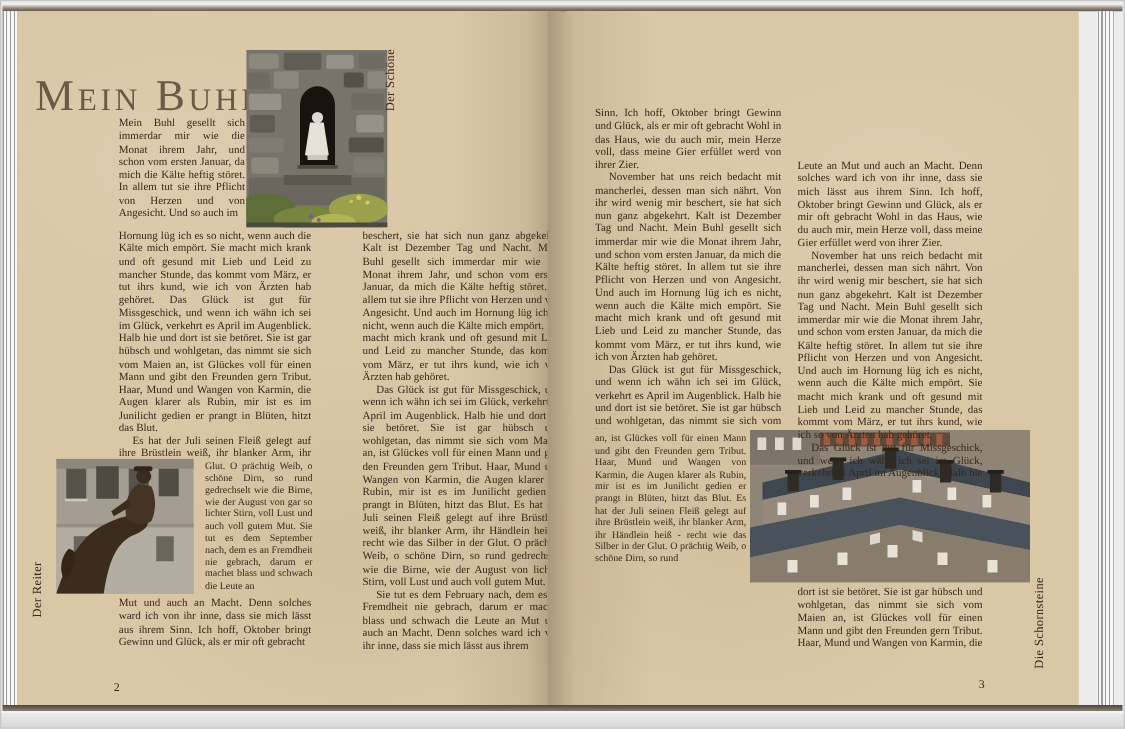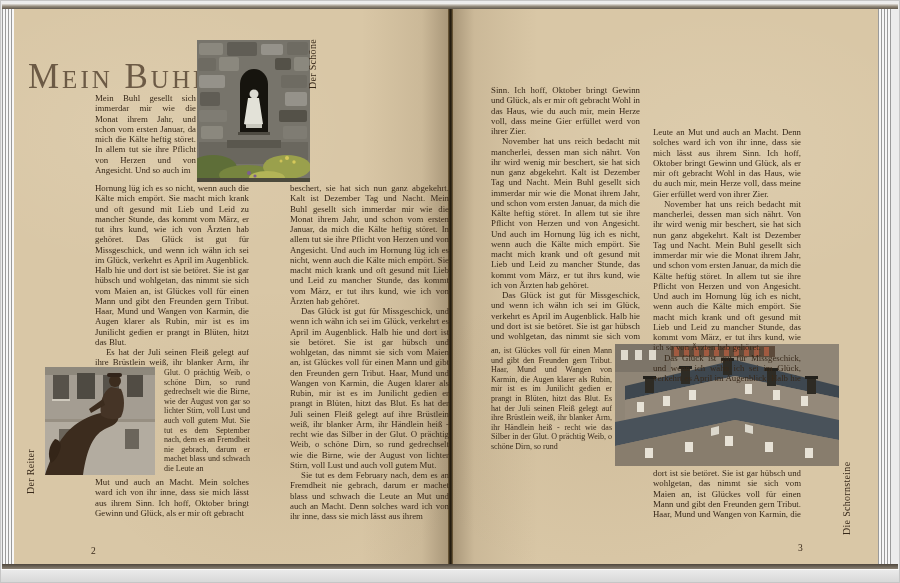--- a/index.html
+++ b/index.html
@@ -22,21 +22,21 @@
     background:repeating-linear-gradient(to left,#9b9b9b 0 1px,#f7f7f7 1px 3px);}
   .spine{position:absolute;left:448px;top:9px;width:5px;height:555px;
     background:linear-gradient(to right,#7a6540,#241c10 40%,#241c10 60%,#7a6540);}
   
   .page{position:absolute;top:9px;height:555px;background-color:#d9c7a6;}
   .page-left{left:14px;width:434px;
     background-image:
       radial-gradient(ellipse 300px 200px at 30% 22%, rgba(255,250,235,0.10), rgba(0,0,0,0) 70%),
       radial-gradient(ellipse 280px 220px at 62% 78%, rgba(120,90,50,0.07), rgba(0,0,0,0) 70%),
       linear-gradient(to right, rgba(0,0,0,0) 80%, rgba(80,58,30,0.10) 94%, rgba(60,42,20,0.30) 100%);}
-  .page-right{left:453px;width:425px;
+  .page-right{left:438px;width:425px;
     background-image:
       radial-gradient(ellipse 300px 200px at 65% 25%, rgba(255,250,235,0.10), rgba(0,0,0,0) 70%),
       radial-gradient(ellipse 280px 220px at 35% 75%, rgba(120,90,50,0.07), rgba(0,0,0,0) 70%),
       linear-gradient(to right, rgba(60,42,20,0.30) 0%, rgba(80,58,30,0.10) 5%, rgba(0,0,0,0) 20%);}
   
   h1.title{position:absolute;left:14px;top:48px;margin:0;font-weight:normal;
     font-variant:small-caps;font-size:35px;letter-spacing:3px;color:#6c5a45;}
   .tb{position:absolute;font-size:8.8px;line-height:10.25px;text-align:justify;
     color:#38291a;overflow:hidden;}
   .tb p{margin:0;padding:0;}
@@ -131,21 +131,21 @@
         <path d="M58 32 L44 42 L46 46 L60 38 Z" fill="#3c2c1e"></path>
       </svg>
     </figure>
     <div class="cap" style="left:11px;top:485px;">Der Reiter</div>
 
     <div class="tb tight" style="left:150px;top:359px;width:86px;height:106px;">
       <p>Glut. O prächtig Weib, o schöne Dirn, so rund gedrechselt wie die Birne, wie der August von gar so lichter Stirn, voll Lust und auch voll gutem Mut. Sie tut es dem September nach, dem es an Fremdheit nie gebrach, darum er machet blass und schwach die Leute an</p>
     </div>
 
     <div class="tb" style="left:81px;top:468px;width:154px;height:46px;">
-      <p>Mut und auch an Macht. Mein solches ward ich von ihr inne, dass sie mich lässt aus ihrem Sinn. Ich hoff, Oktober bringt Gewinn und Glück, als er mir oft gebracht</p>
+      <p>Mut und auch an Macht. Denn solches ward ich von ihr inne, dass sie mich lässt aus ihrem Sinn. Ich hoff, Oktober bringt Gewinn und Glück, als er mir oft gebracht</p>
     </div>
 
 
     <div class="tb" style="left:244px;top:174px;width:159px;height:352px;margin-left:32px;">
       <p>beschert, sie hat sich nun ganz abgekehrt. Kalt ist Dezember Tag und Nacht. Mein Buhl gesellt sich immerdar mir wie die Monat ihrem Jahr, und schon vom ersten Januar, da mich die Kälte heftig störet. In allem tut sie ihre Pflicht von Herzen und von Angesicht. Und auch im Hornung lüg ich es nicht, wenn auch die Kälte mich empört. Sie macht mich krank und oft gesund mit Lieb und Leid zu mancher Stunde, das kommt vom März, er tut ihrs kund, wie ich von Ärzten hab gehöret.</p>
       <p class="ind">Das Glück ist gut für Missgeschick, und wenn ich wähn ich sei im Glück, verkehrt es April im Augenblick. Halb hie und dort ist sie betöret. Sie ist gar hübsch und wohlgetan, das nimmt sie sich vom Maien an, ist Glückes voll für einen Mann und gibt den Freunden gern Tribut. Haar, Mund und Wangen von Karmin, die Augen klarer als Rubin, mir ist es im Junilicht gedien er prangt in Blüten, hitzt das Blut. Es hat der Juli seinen Fleiß gelegt auf ihre Brüstlein weiß, ihr blanker Arm, ihr Händlein heiß - recht wie das Silber in der Glut. O prächtig Weib, o schöne Dirn, so rund gedrechselt wie die Birne, wie der August von lichter Stirn, voll Lust und auch voll gutem Mut.</p>
       <p class="ind">Sie tut es dem February nach, dem es an Fremdheit nie gebrach, darum er machet blass und schwach die Leute an Mut und auch an Macht. Denn solches ward ich von ihr inne, dass sie mich lässt aus ihrem</p>
     </div>
 
     <div class="pagenum" style="left:77px;top:537px;">2</div>

